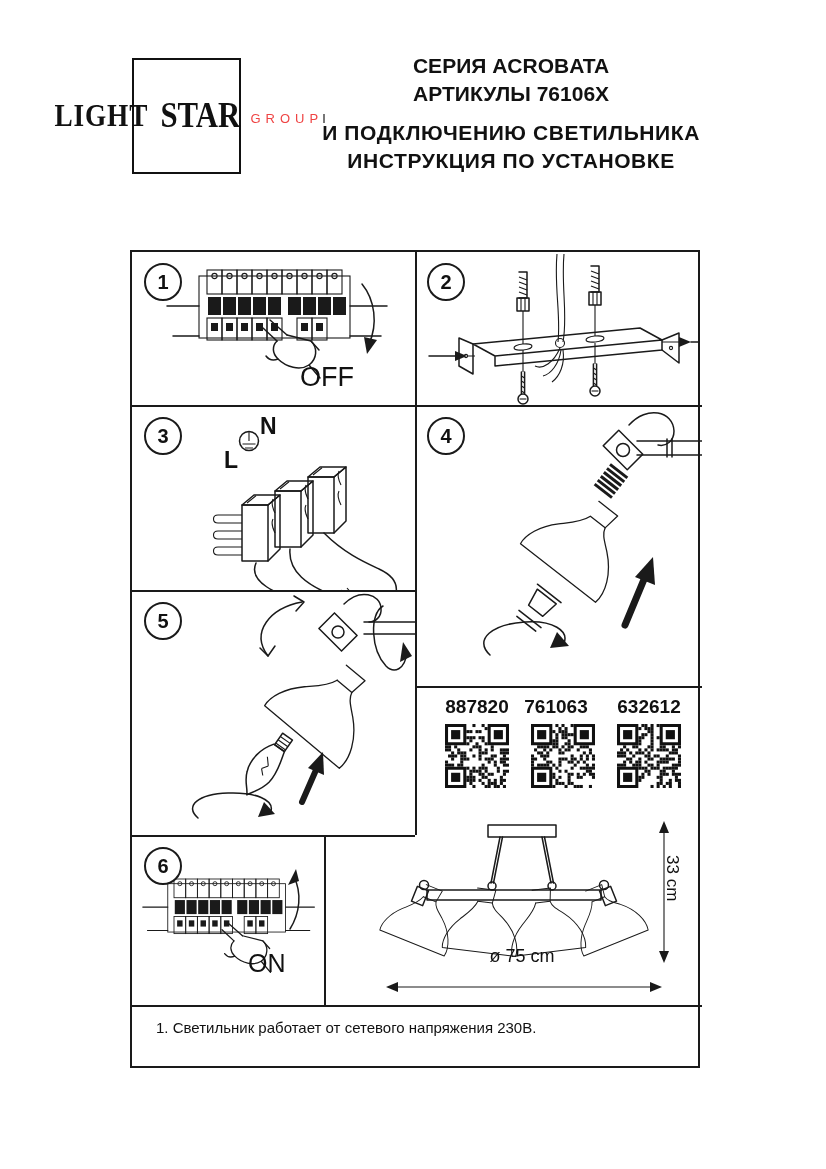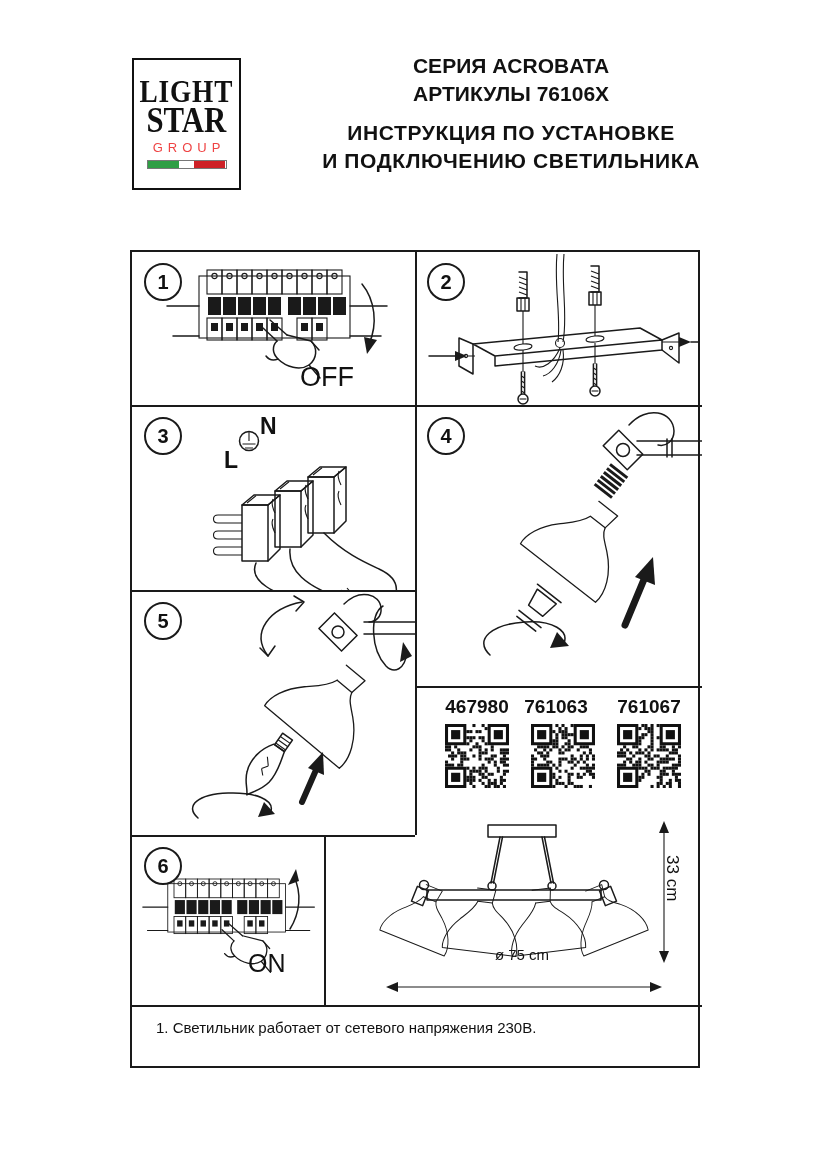--- a/index.html
+++ b/index.html
@@ -1,20 +1,20 @@
 <!DOCTYPE html>
 <html><head>
 <meta charset="utf-8">
 <style>
   html,body{margin:0;padding:0;background:#fff;}
   #page{position:relative;width:826px;height:1169px;background:#fff;overflow:hidden;
         font-family:"Liberation Sans",sans-serif;color:#111;}
   
-  #logo-box{position:absolute;left:132px;top:58px;width:109px;height:132px;border:2px solid #111;
-            display:flex;flex-direction:column;align-items:center;justify-content:center;box-sizing:border-box;}
+  #logo-box{position:absolute;left:132px;top:58px;width:109px;height:116px;border:2px solid #111;
+            display:flex;flex-direction:row;align-items:center;justify-content:center;box-sizing:border-box;}
   .logo-word{font-family:"Liberation Serif",serif;font-weight:700;line-height:.85;transform:scaleX(.88);}
   #logo-l1{font-size:31px;letter-spacing:1px;}
   #logo-l2{font-size:35px;letter-spacing:0px;}
   #logo-l3{font-family:"Liberation Sans",sans-serif;font-weight:400;font-size:13px;letter-spacing:5px;
            color:#ef4444;margin:4px 0 0 5px;}
   #logo-flag{width:78px;height:7px;border:1px solid #777;display:flex;margin-top:5px;}
   .flag-seg{height:100%;}
   #title-block{position:absolute;right:126px;top:52px;text-align:center;font-weight:700;}
   .title-top{font-size:21px;line-height:28px;}
   .title-main{font-size:21px;line-height:28px;letter-spacing:.6px;}
@@ -26,21 +26,21 @@
   .num{position:absolute;width:34px;height:34px;border:2px solid #1a1a1a;border-radius:50%;
        display:flex;align-items:center;justify-content:center;font-size:20px;font-weight:700;background:#fff;}
   .lbl{position:absolute;font-weight:400;}
   svg .s{stroke:#1a1a1a;fill:none;stroke-width:1.5;stroke-linecap:round;stroke-linejoin:round;}
   svg .f{fill:#1a1a1a;stroke:none;}
   svg .th{stroke:#1a1a1a;fill:none;stroke-width:1.1;}
   .qr-label{position:absolute;top:10px;width:86px;text-align:center;font-size:19px;font-weight:700;}
   .qr-code{position:absolute;top:38px;width:64px;height:64px;}
   #dim-h{position:absolute;left:662px;top:855px;height:110px;writing-mode:vertical-rl;
          font-size:17px;display:flex;align-items:center;}
-  #dim-w{position:absolute;left:462px;top:946px;width:120px;text-align:center;font-size:15px;}
+  #dim-w{position:absolute;left:462px;top:946px;width:120px;text-align:center;font-size:18px;}
   #notes{position:absolute;left:24px;top:12px;font-size:15px;line-height:21px;}
 </style>
 </head>
 <body>
 
 <div id="page">
 
   <svg width="0" height="0" style="position:absolute">
     <defs>
       <g id="brt">
@@ -120,22 +120,22 @@
       <div class="flag-seg" style="width: 40%; background: rgb(47, 158, 69);"></div>
       <div class="flag-seg" style="width: 20%; background: rgb(255, 255, 255);"></div>
       <div class="flag-seg" style="width: 40%; background: rgb(206, 33, 39);"></div>
     </div>
   </div>
 
   <div id="title-block">
     <div class="title-top">СЕРИЯ ACROBATA</div>
     <div class="title-top">АРТИКУЛЫ 76106X</div>
     <div id="title-gap"></div>
+    <div class="title-main">И ПОДКЛЮЧЕНИЮ СВЕТИЛЬНИКА</div>
     <div class="title-main">ИНСТРУКЦИЯ ПО УСТАНОВКЕ</div>
-    <div class="title-main">И ПОДКЛЮЧЕНИЮ СВЕТИЛЬНИКА</div>
   </div>
 
   <div id="grid">
     <div class="line" style="left:283px;top:0;width:2px;height:583px"></div>
     <div class="line" style="left:0;top:153px;width:570px;height:2px"></div>
     <div class="line" style="left:0;top:338px;width:283px;height:2px"></div>
     <div class="line" style="left:283px;top:434px;width:287px;height:2px"></div>
     <div class="line" style="left:0;top:583px;width:283px;height:2px"></div>
     <div class="line" style="left:192px;top:583px;width:2px;height:170px"></div>
     <div class="line" style="left:0;top:753px;width:570px;height:2px"></div>
@@ -246,23 +246,23 @@
           <path class="th" d="M-5,-20 L1,-13 M1,-13 L-3,-7 M-3,-7 L2,-2"></path>
         </g>
         <path class="s" d="M66,228 C52,216 66,204 96,203 C124,202 142,210 139,221"></path>
         <polygon class="f" points="132,212 143,224 126,227"></polygon>
         <line class="s" x1="170" y1="212" x2="184" y2="180" style="stroke-width:6"></line>
         <polygon class="f" points="191,162 176,178 192,185"></polygon>
       </svg>
     </div>
 
     <div class="panel" style="left:283px;top:434px;width:287px;height:149px">
-      <div class="qr-label" style="left:19px">467980</div>
+      <div class="qr-label" style="left:19px">887820</div>
       <div class="qr-label" style="left:98px">761063</div>
-      <div class="qr-label" style="left:191px">761067</div>
+      <div class="qr-label" style="left:191px">632612</div>
       <div class="qr-code" style="left:30px"><svg viewBox="0 0 63 63" width="100%" height="100%" fill="#111">
             <rect x="27" y="0" width="3" height="3"></rect>
             <rect x="36" y="0" width="3" height="3"></rect>
             <rect x="39" y="3" width="3" height="3"></rect>
             <rect x="21" y="6" width="3" height="3"></rect>
             <rect x="24" y="6" width="3" height="3"></rect>
             <rect x="30" y="6" width="3" height="3"></rect>
             <rect x="33" y="6" width="3" height="3"></rect>
             <rect x="21" y="12" width="3" height="3"></rect>
             <rect x="24" y="12" width="3" height="3"></rect>

